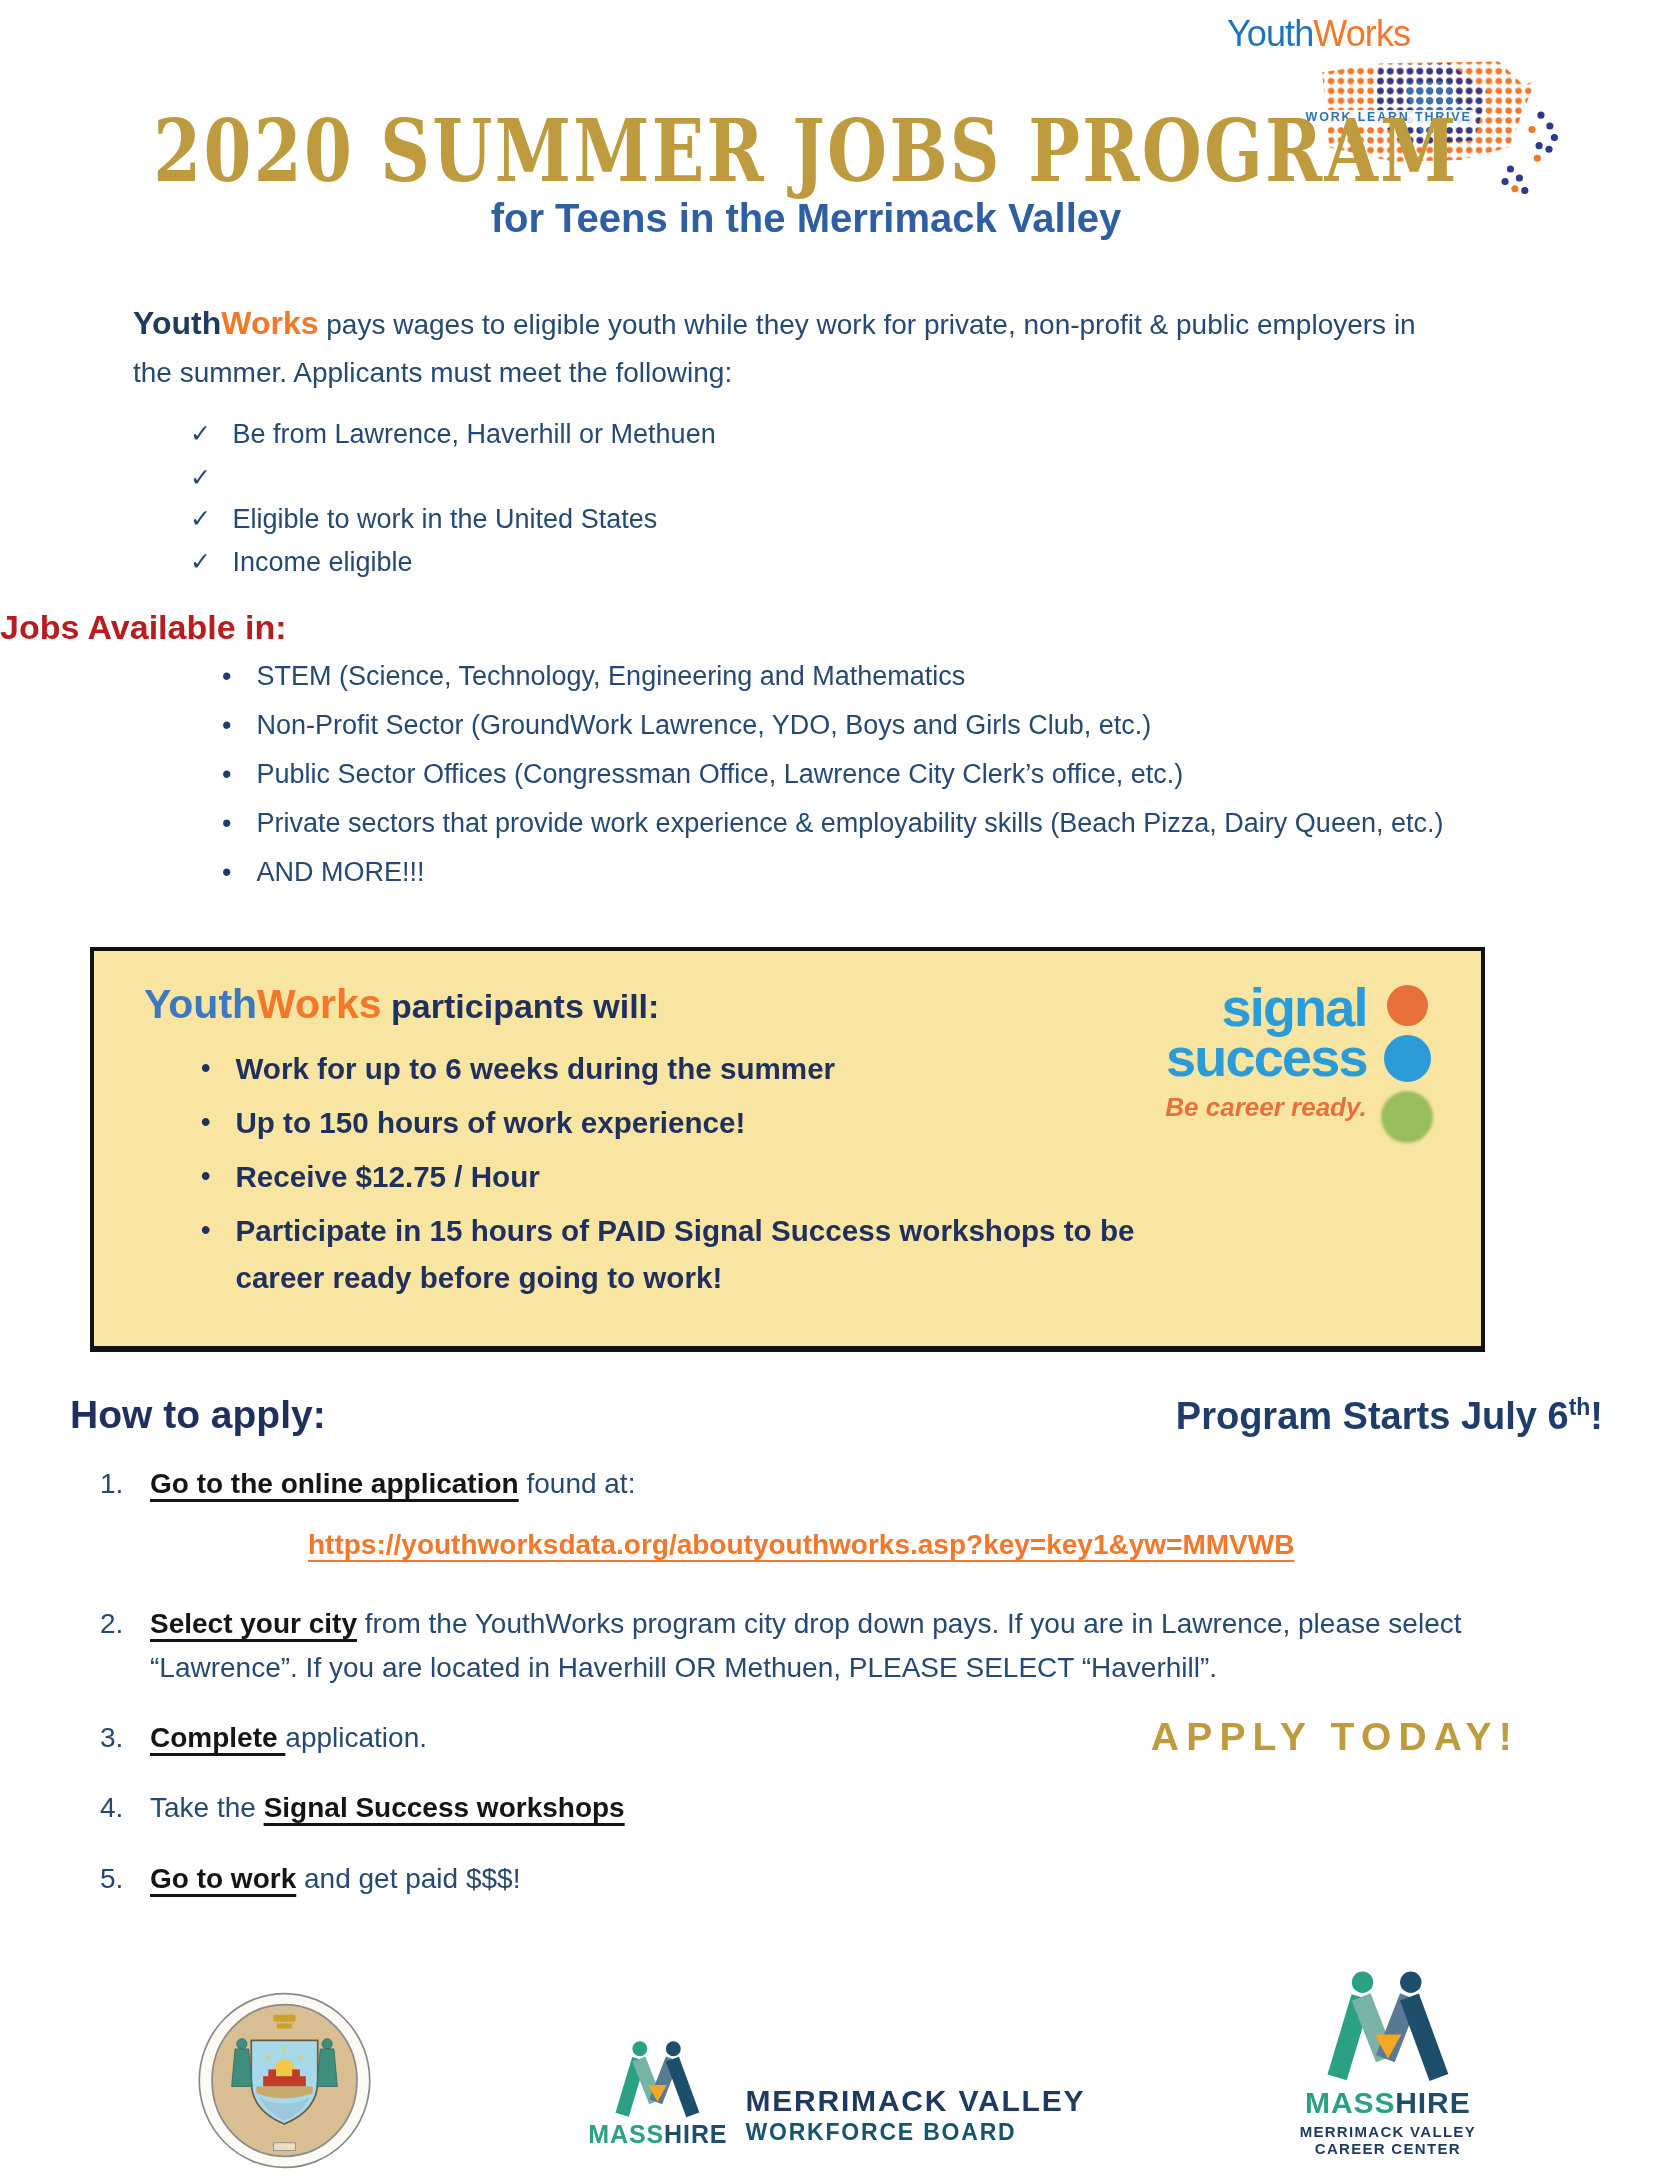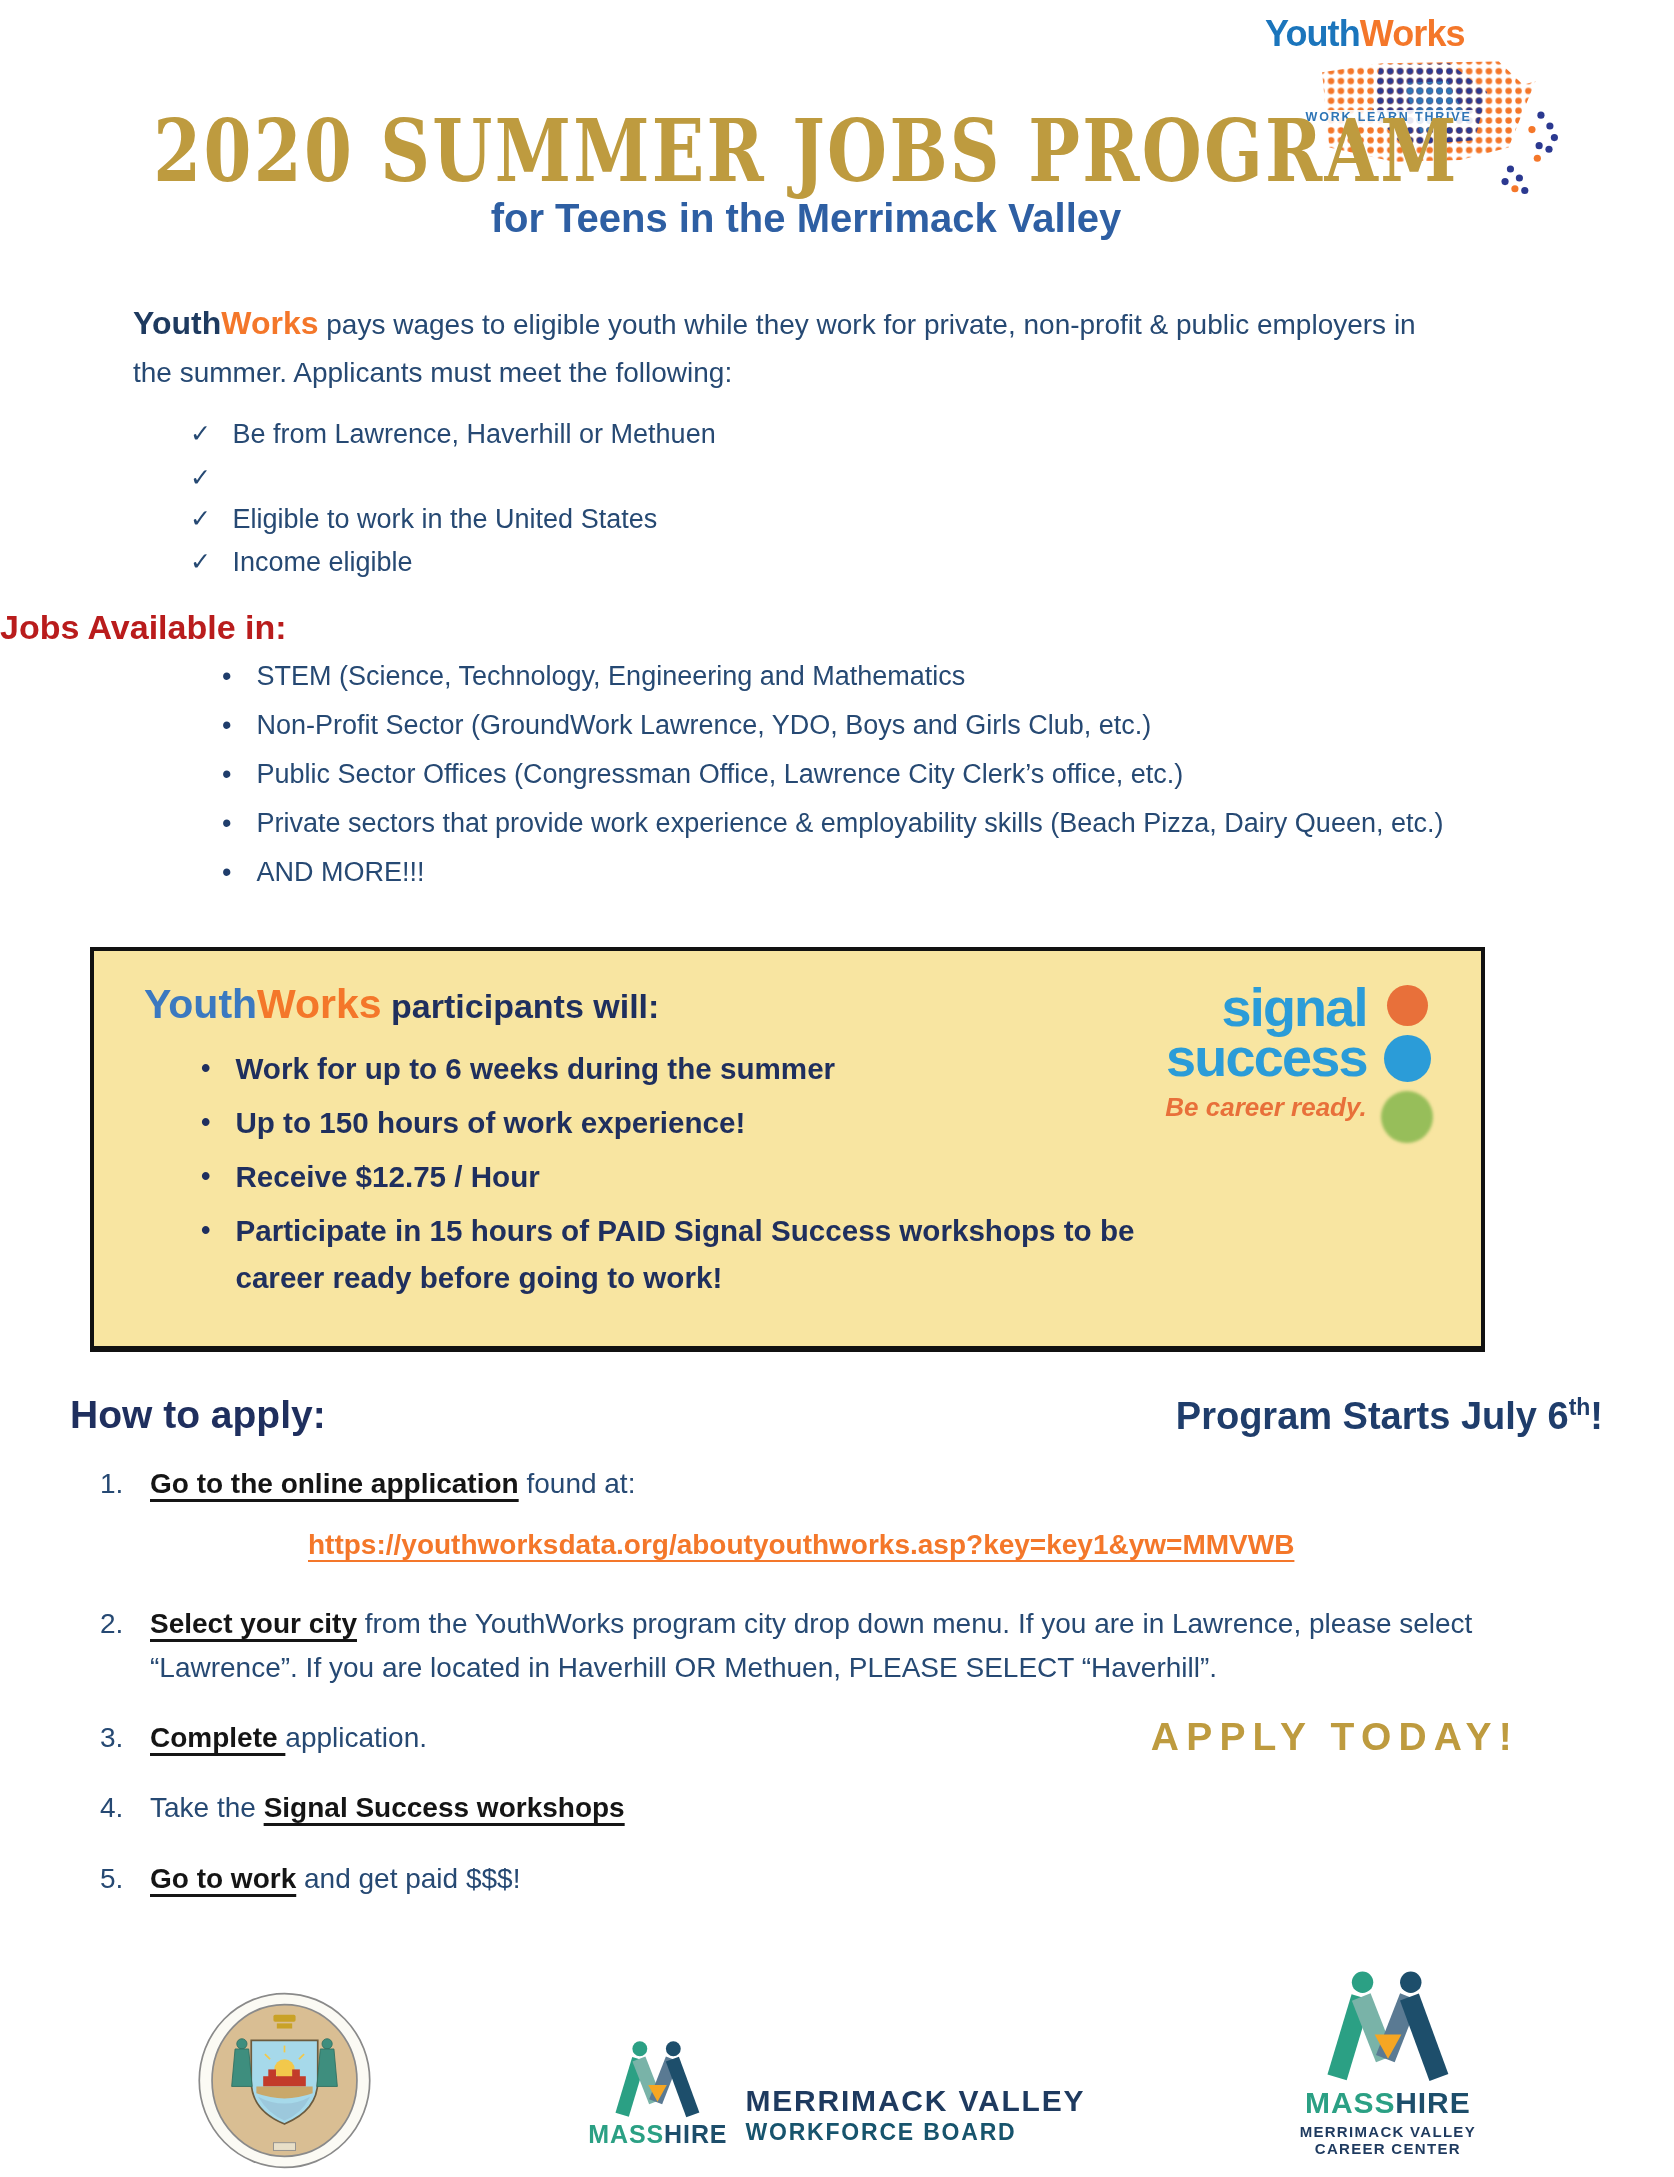--- a/index.html
+++ b/index.html
@@ -1,21 +1,21 @@
 <!DOCTYPE html>
 <html style="font-size:14.3px"><head>
 <meta charset="utf-8">
 <style>
   html,body{margin:0;padding:0;background:#ffffff;}
   .page{position:relative;width:1675px;height:2177px;background:#fff;overflow:hidden;
         font-family:"Liberation Sans",sans-serif;color:#264973;}
 
   
   .yw-logo{position:absolute;top:12.5px;right:72px;width:376px;}
-  .yw-text{font-size:36px;font-weight:bold;margin-left:38px;letter-spacing:-0.9px;}
+  .yw-text{font-size:36px;font-weight:normal;letter-spacing:-0.9px;}
   .c-blue{color:#1B75BC}.c-orange{color:#F4772A}
   .ma-dots{display:block;margin:-7.2px 0 0 70px;}
   .yw-tagline{position:absolute;left:75px;top:97px;font-size:12.5px;font-weight:bold;color:#2E75B6;
               letter-spacing:1.8px;background:rgba(255,255,255,.88);padding:0.9px 3.6px;}
 
   
   .title{margin:107px 63px 0 0;text-align:center;line-height:1;}
   .title-inner{display:inline-block;font-family:"DejaVu Serif",serif;font-weight:bold;font-size:82px;
                color:#BE9B3F;transform:scale(.84,1.06);transform-origin:center top;white-space:nowrap;
                letter-spacing:2.7px;}
@@ -229,21 +229,21 @@
       <span class="step-content">
         <span class="bu">Go to the online application</span><span> found at:</span>
       </span>
     </div>
     <div class="url-line">
       <a href="#">https://youthworksdata.org/aboutyouthworks.asp?key=key1&amp;yw=MMVWB</a>
     </div>
     <div class="step">
       <span class="step-num">2.</span>
       <span class="step-content">
-        <span class="bu">Select your city</span><span> from the YouthWorks program city drop down menu. If you are in Lawrence, please select “Lawrence”. If you are located in Haverhill OR Methuen, PLEASE SELECT “Haverhill”.</span>
+        <span class="bu">Select your city</span><span> from the YouthWorks program city drop down pays. If you are in Lawrence, please select “Lawrence”. If you are located in Haverhill OR Methuen, PLEASE SELECT “Haverhill”.</span>
       </span>
     </div>
     <div class="step">
       <span class="step-num">3.</span>
       <span class="step-content">
         <span class="bu">Complete </span><span>application.</span>
       </span>
     </div>
     <div class="step">
       <span class="step-num">4.</span>

